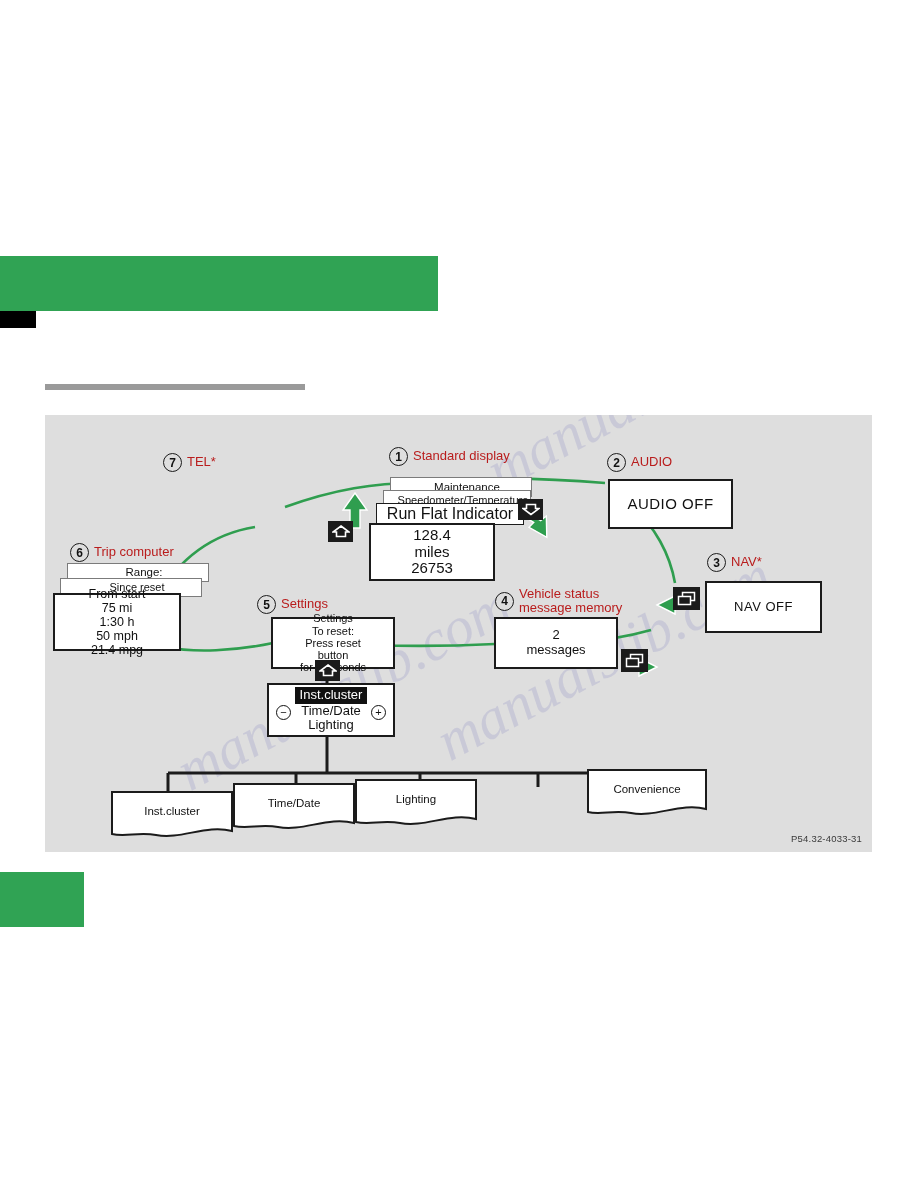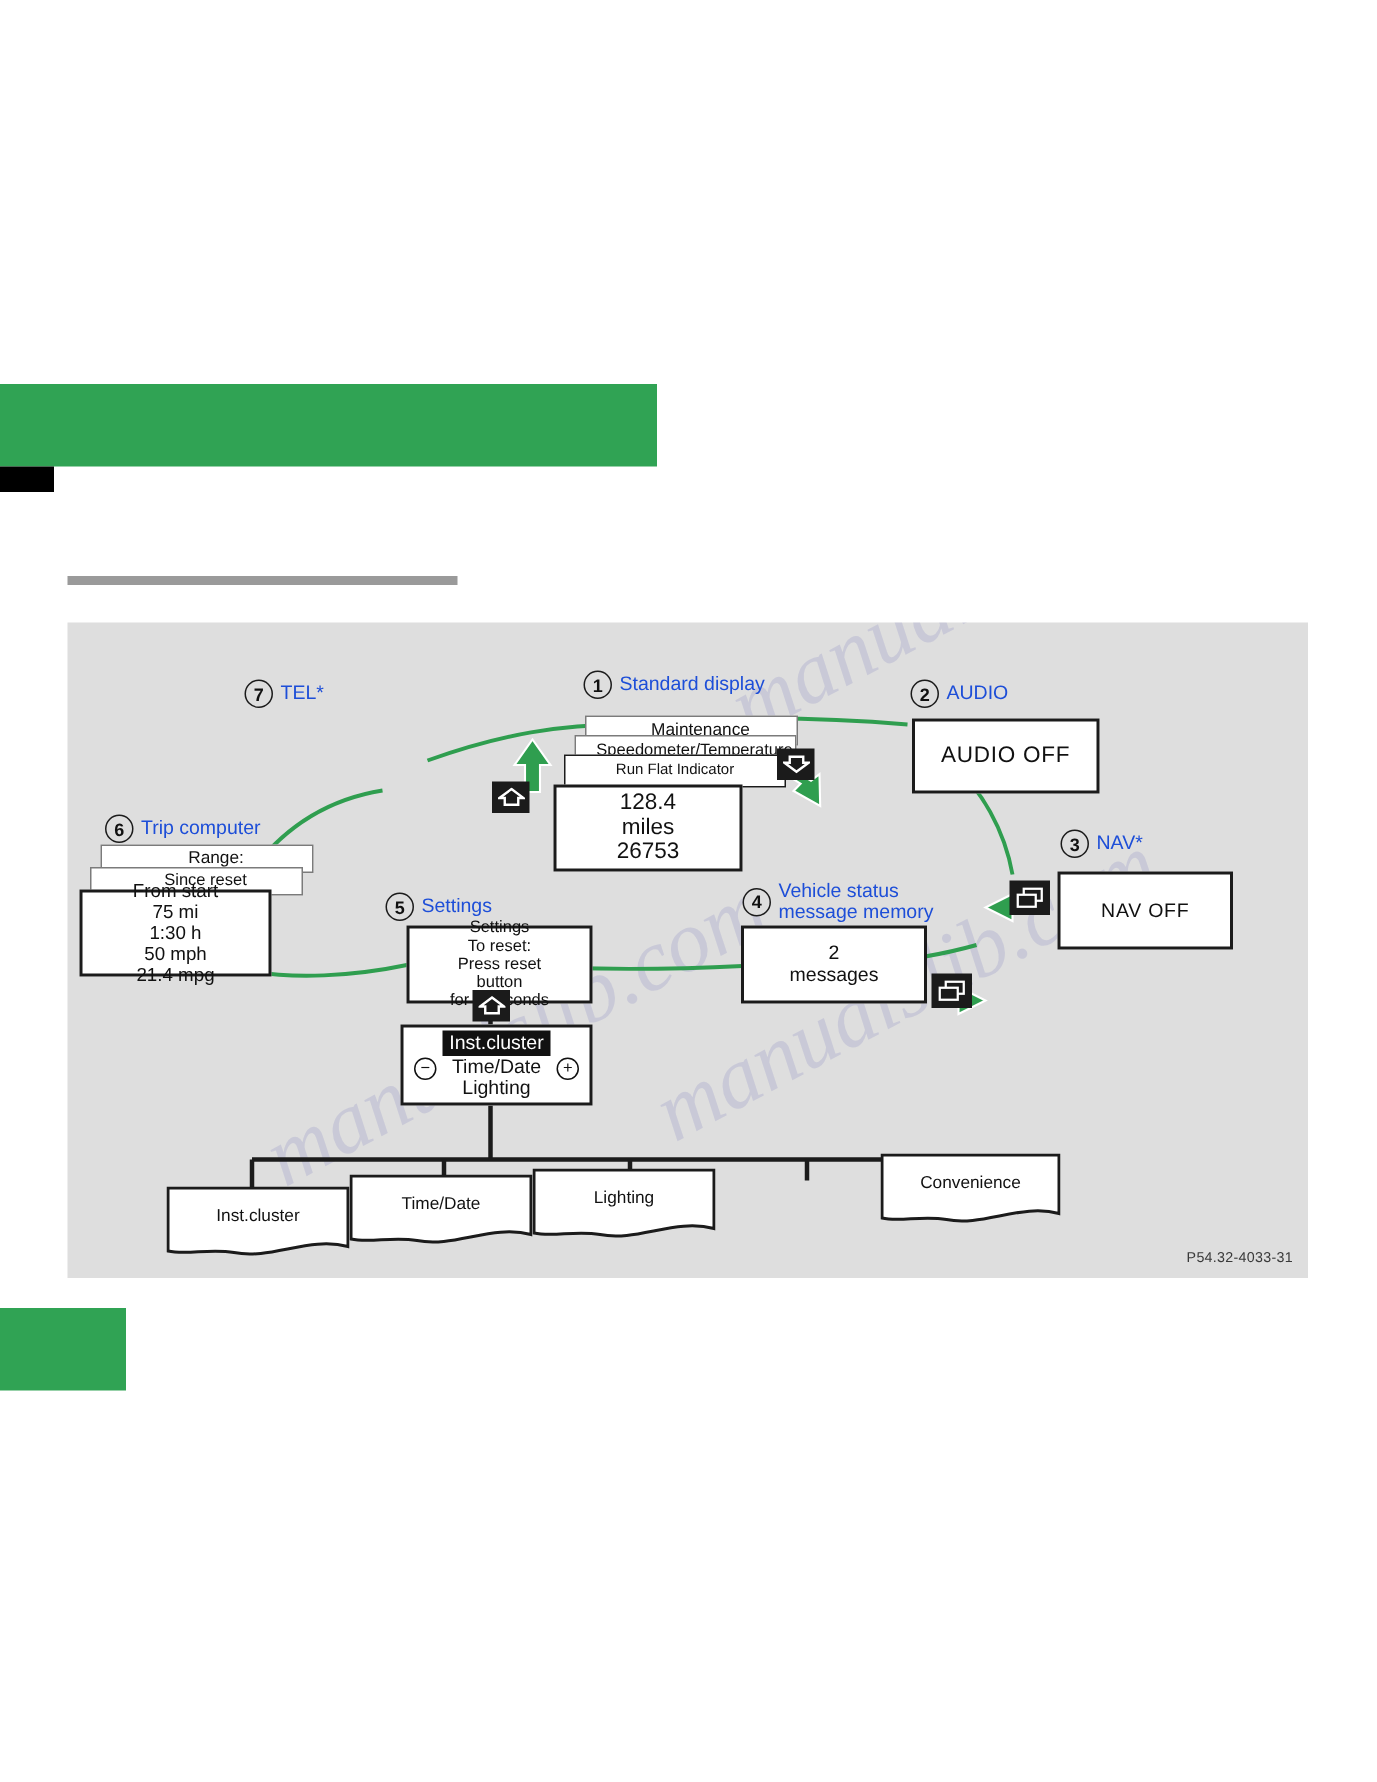--- a/index.html
+++ b/index.html
@@ -28,21 +28,21 @@
        align-items:center;justify-content:center;
        font-family:"Liberation Sans",sans-serif;color:#111;line-height:1.12;}
   .lcd.thin{border:1px solid #7b7b7b;padding-left:12px;}
   .lcd .ln{display:block;text-align:center;}
 
   
   .callout{position:absolute;display:flex;align-items:center;gap:5px;}
   .callout .num{width:19px;height:19px;border:1.5px solid #1b1b1b;border-radius:50%;
        display:flex;align-items:center;justify-content:center;
        font-size:12px;font-weight:bold;background:#dedede;color:#111;box-sizing:border-box;}
-  .callout .cl-label{font-size:13px;color:#1d4ed8;line-height:1.08;white-space:pre-line;}
+  .callout .cl-label{font-size:13px;color:#b91c1c;line-height:1.08;white-space:pre-line;}
 
   
   .keybtn{position:absolute;background:#1b1b1b;display:flex;align-items:center;
           justify-content:center;box-sizing:border-box;}
   .keybtn svg{display:block;}
 
   
   svg.wires{position:absolute;left:0;top:0;width:827px;height:437px;overflow:visible;}
 
   
@@ -148,21 +148,21 @@
   <div class="lcd" style="left:660px;top:166px;width:117px;height:52px;font-size:13px;letter-spacing:.5px;">
     <span class="ln">NAV OFF</span>
   </div>
 
   <div class="lcd thin" style="left:345px;top:62px;width:142px;height:20px;font-size:11.5px;">
     <span class="ln">Maintenance</span>
   </div>
   <div class="lcd thin" style="left:338px;top:75px;width:148px;height:20px;font-size:11px;">
     <span class="ln">Speedometer/Temperature</span>
   </div>
-  <div class="lcd" style="left:331px;top:88px;width:148px;height:22px;font-size:10px;border-width:1.6px;">
+  <div class="lcd" style="left:331px;top:88px;width:148px;height:22px;font-size:16px;border-width:1.6px;">
     <span class="ln">Run Flat Indicator</span>
   </div>
   <div class="lcd" style="left:324px;top:108px;width:126px;height:58px;font-size:15px;">
     <span class="ln">128.4</span>
     <span class="ln">miles</span>
     <span class="ln">26753</span>
   </div>
 
   <div class="lcd thin" style="left:22px;top:148px;width:142px;height:19px;font-size:11.5px;">
     <span class="ln">Range:</span>

